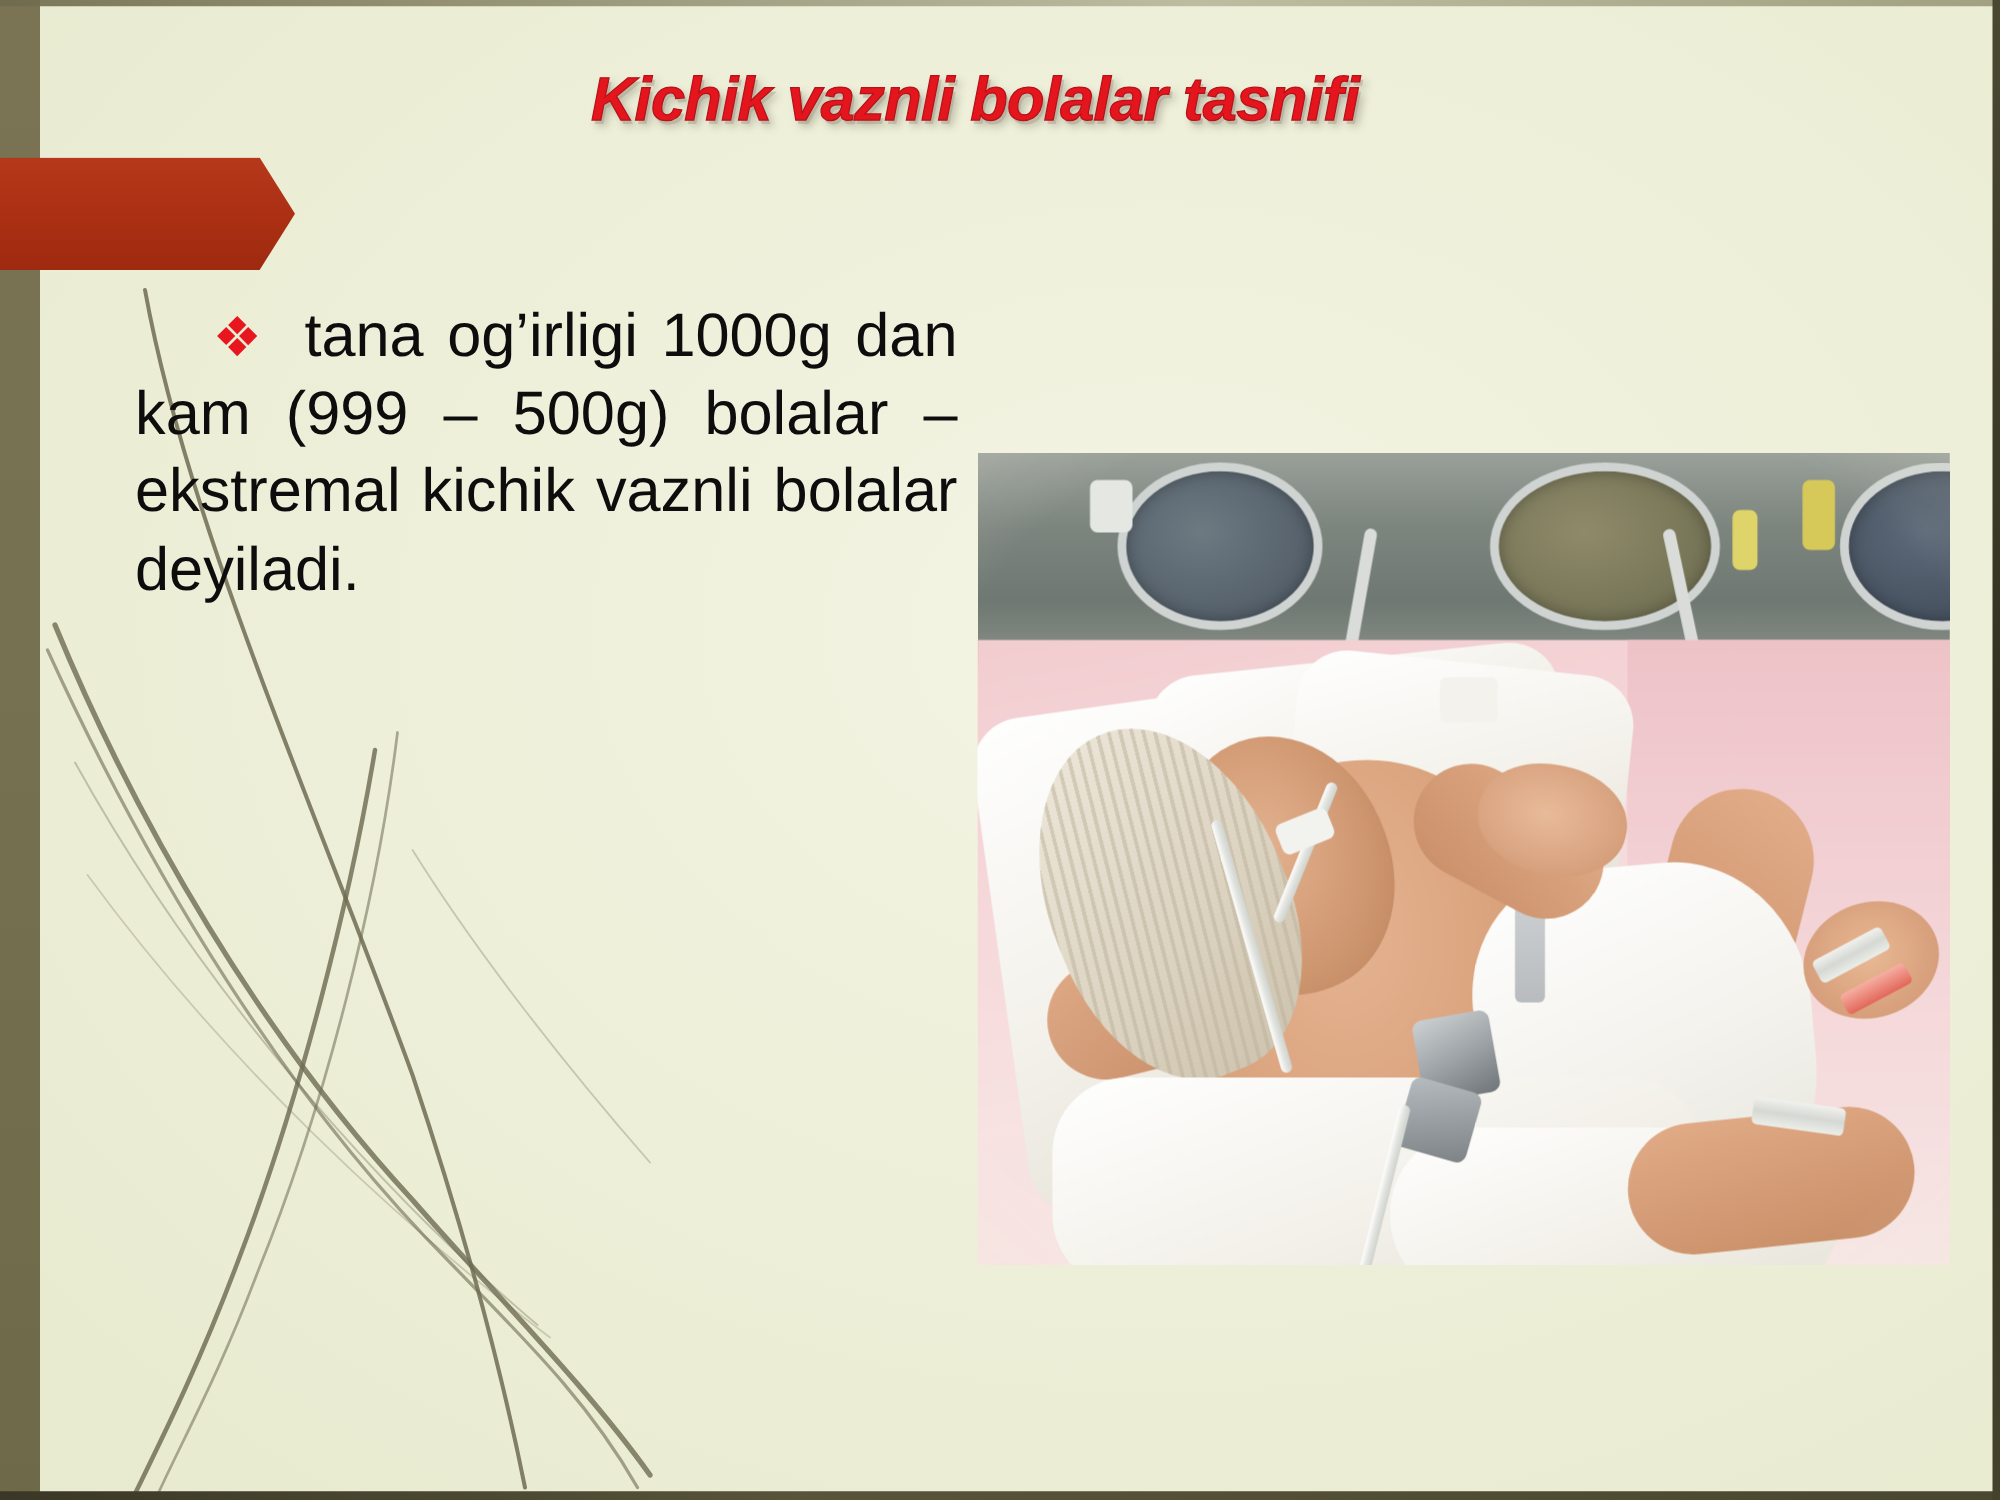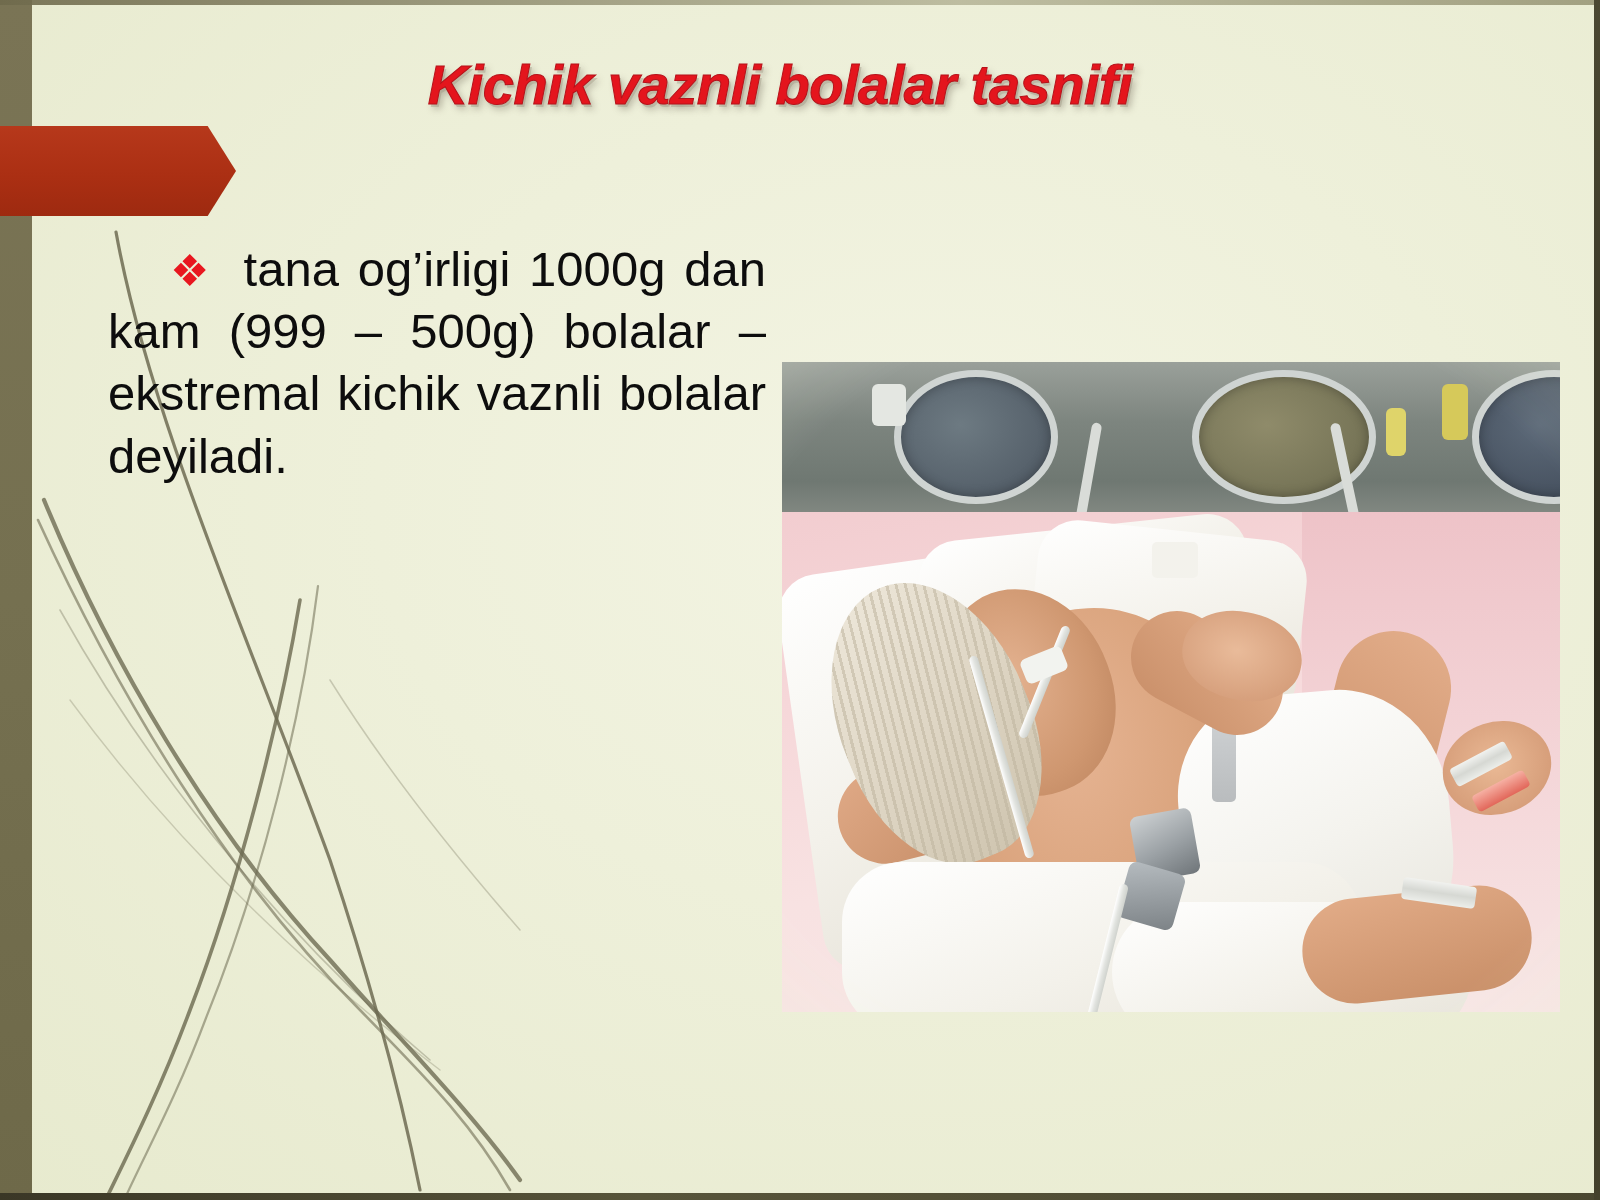--- a/index.html
+++ b/index.html
@@ -56,21 +56,21 @@
     box-shadow: 3px 4px 6px rgba(70,50,30,0.35);
   }
 
   
   .title {
     position: absolute;
     left: 0;
     top: 52px;
     width: 1560px;
     text-align: center;
-    font-size: 56px;
+    font-size: 49px;
     font-weight: bold;
     font-style: italic;
     letter-spacing: -0.5px;
     color: #e4151d;
     -webkit-text-stroke: 1px #b5121a;
     text-shadow:
       2px 3px 0 rgba(150,140,120,0.35),
       4px 5px 7px rgba(120,110,95,0.45);
     white-space: nowrap;
   }

